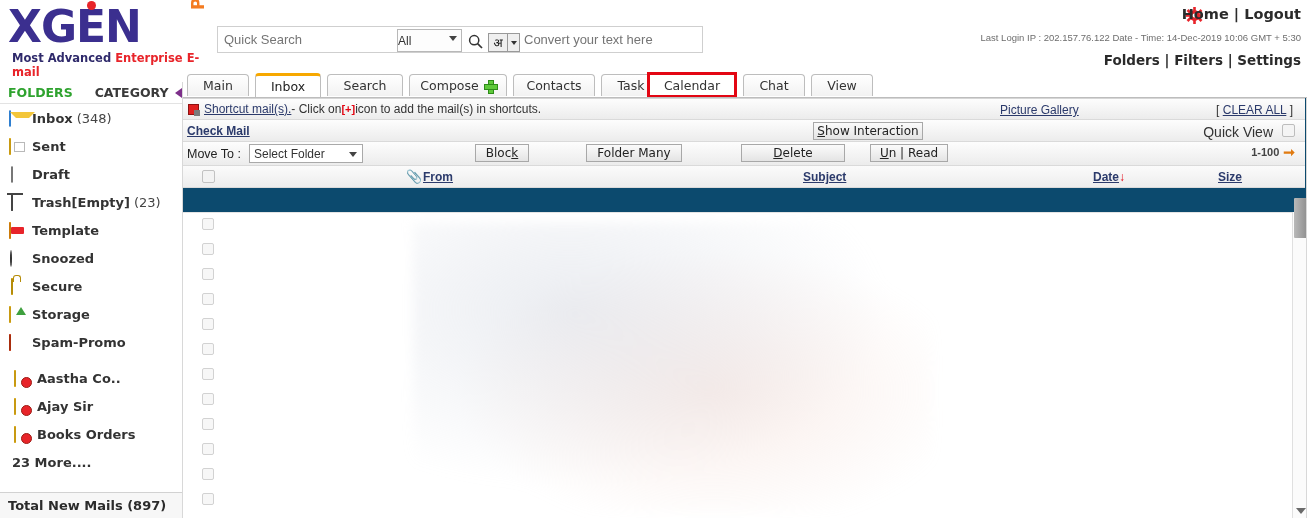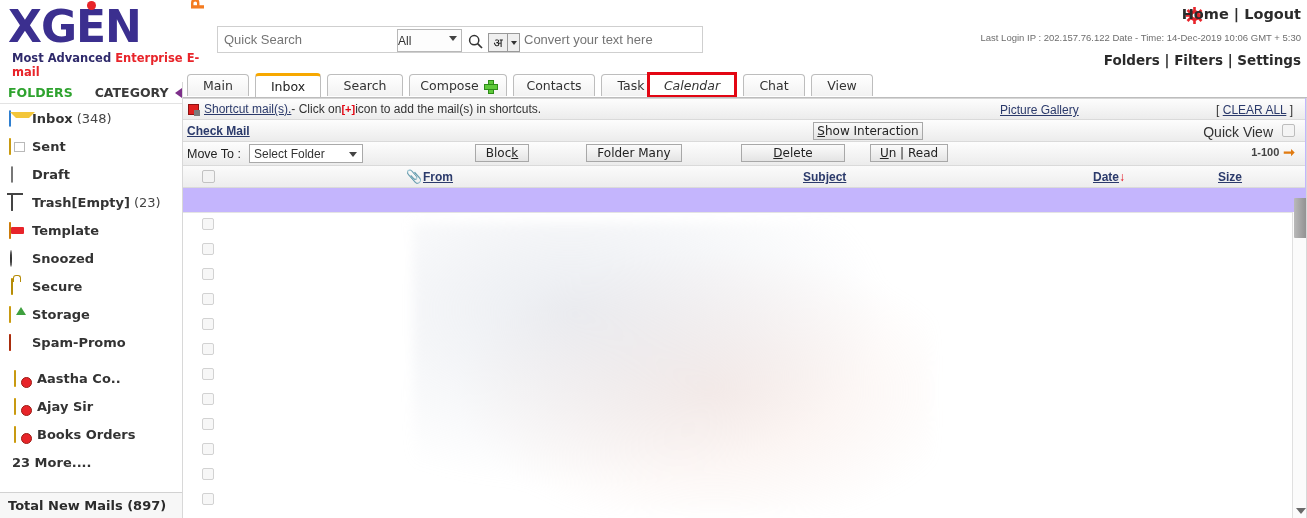--- a/index.html
+++ b/index.html
@@ -201,21 +201,21 @@
   }
   .plus-ico {
     margin-left:5px; width:12px; height:12px; position:relative; display:inline-block;
   }
   .plus-ico:before{content:"";position:absolute;left:4px;top:0;width:4px;height:12px;background:#5ec93a;border:1px solid #2d8c18;}
   .plus-ico:after{content:"";position:absolute;left:0;top:4px;width:12px;height:4px;background:#5ec93a;border:1px solid #2d8c18;}
 
   .tabline { position:absolute; left:0; top:25px; width:1124px; height:1px; background:#bdbdbd; }
 
   
-  .panel { position:absolute; left:0; top:26px; width:1124px; height:320px; background:#c4b5fd; }
+  .panel { position:absolute; left:0; top:26px; width:1124px; height:320px; background:#0c4a6e; }
 
   .bar {
     position:relative; width:1122px;
     background:linear-gradient(#fdfdfd,#ececec);
     border-bottom:1px solid #dadada;
     display:flex; align-items:center;
   }
   .bar-shortcut { height:22px; border-top:1px solid #d6d6d6; }
   .bar-check { height:22px; }
   .bar-tools { height:24px; }
@@ -475,21 +475,21 @@
       <div class="tab" style="left:226px; width:98px;">
         <span>Compose</span>
         <span class="plus-ico"></span>
       </div>
       <div class="tab" style="left:330px; width:82px;">
           <span>Contacts</span>
         </div>
       <div class="tab" style="left:418px; width:60px;">
           <span>Task</span>
         </div>
-      <div class="tab-hl" style="left:464px; top:0px; width:90px; height:26px;font-style:italic;">
+      <div class="tab-hl" style="left:464px; top:0px; width:90px; height:26px;">
           <span>Calendar</span>
         </div>
       <div class="tab" style="left:560px; width:62px;">
           <span>Chat</span>
         </div>
       <div class="tab" style="left:628px; width:62px;">
           <span>View</span>
         </div>
       <div class="tabline"></div>
     </div>

